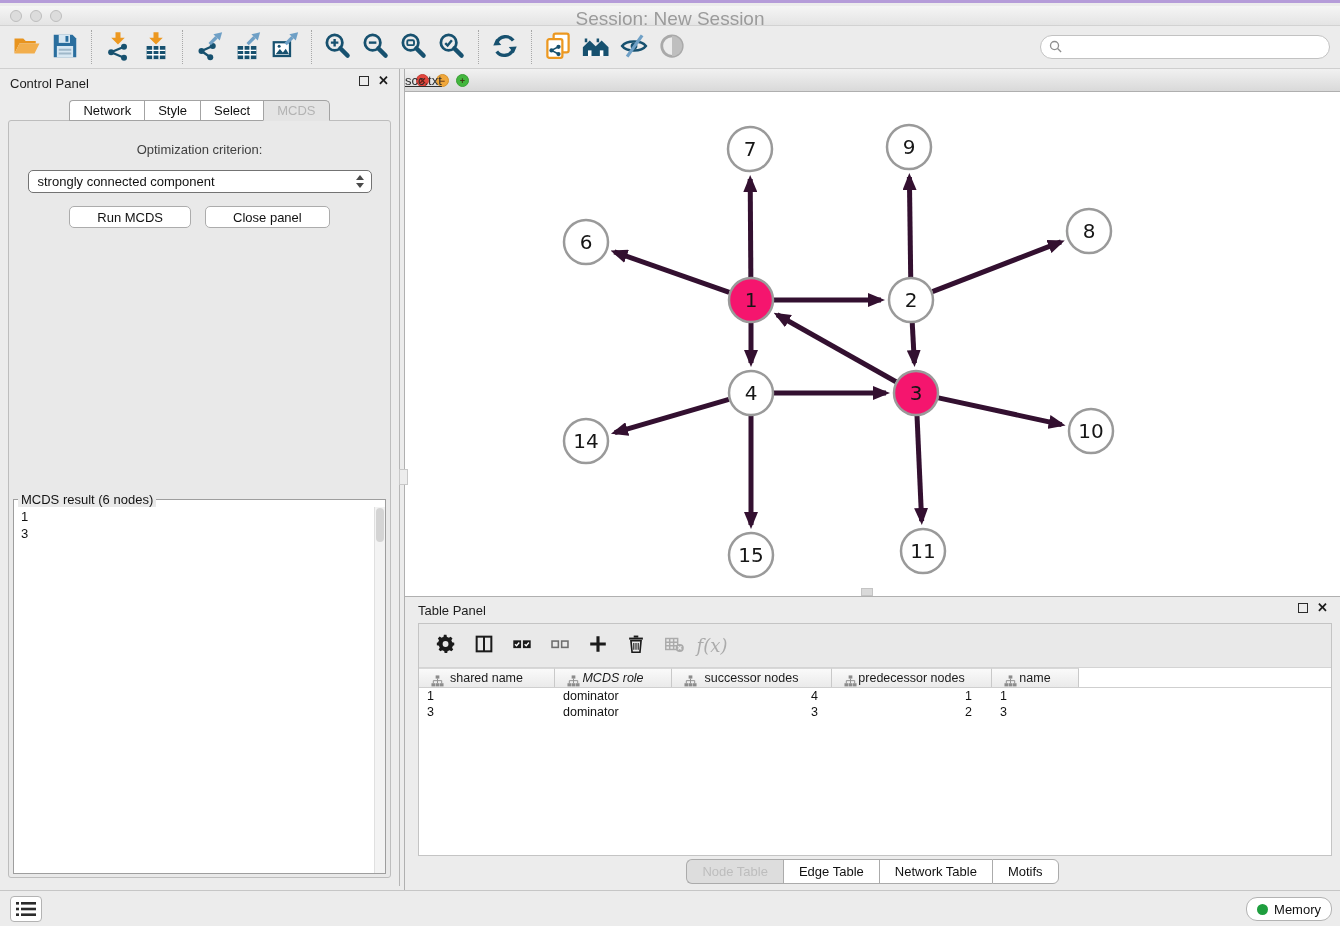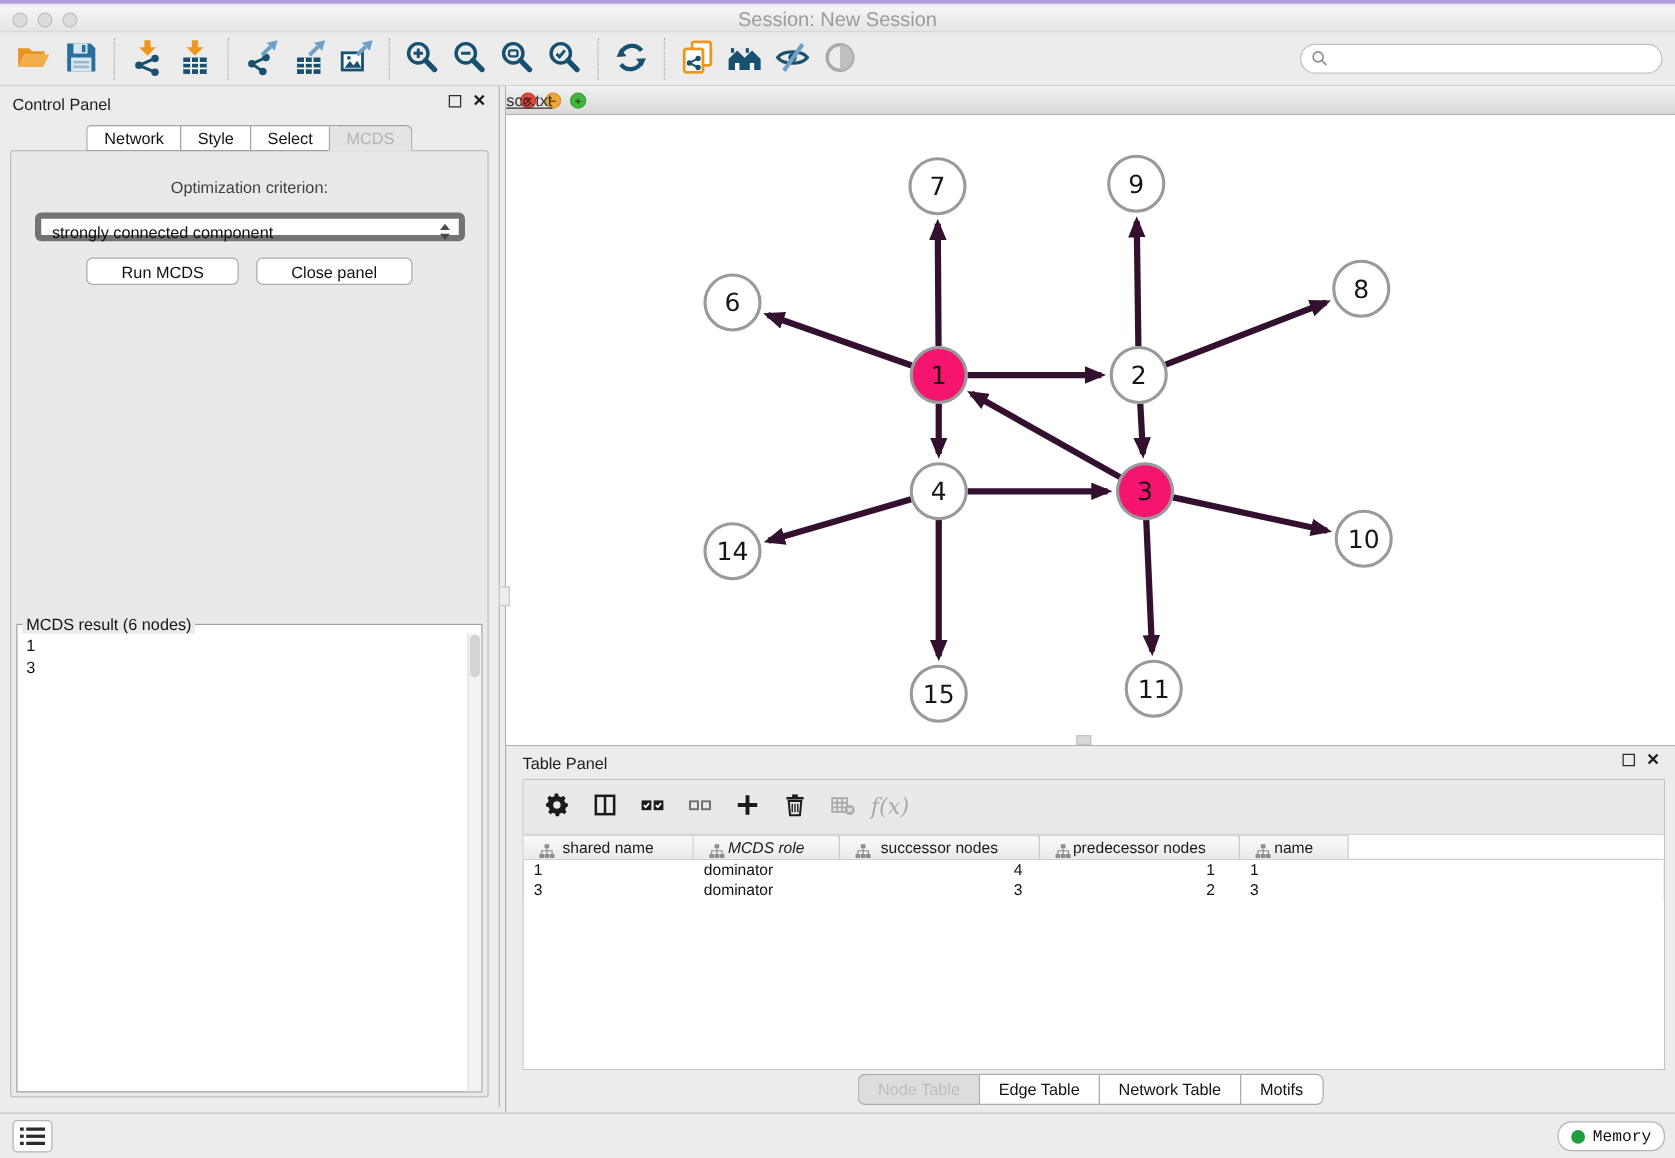--- a/index.html
+++ b/index.html
@@ -6,21 +6,21 @@
   html,body { width:1340px; height:926px; overflow:hidden; }
   body { font-family:"Liberation Sans", sans-serif; background:#ECECEC; position:relative;
          border-top:3px solid #B59CD9; }
 
   
   .titlebar { position:absolute; top:3px; left:0; right:0; height:20px;
               background:linear-gradient(#F5F5F5,#E4E4E4); border-bottom:1px solid #D2D2D2; }
   .tl-group { position:absolute; left:10px; top:4px; display:flex; gap:8px; }
   .tl { width:12px; height:12px; border-radius:50%; background:#DCDCDC; border:1px solid #BEBEBE; }
   .win-title { position:absolute; left:0; right:0; top:2px; text-align:center;
-               font-size:16px; color:#9B9B9B; }
+               font-size:19px; color:#9B9B9B; }
 
   
   .toolbar { position:absolute; top:23px; left:0; right:0; height:43px; background:#ECECEC;
              border-bottom:1px solid #CFCFCF; display:flex; align-items:center; padding-left:8px; }
   .tb-btn { width:38px; height:36px; display:flex; align-items:center; justify-content:center;
             background:none; border:none; cursor:pointer; }
   .tb-sep { width:0; height:34px; border-left:1px dotted #A8A8A8; margin:0 7px; }
   .search-box { position:absolute; right:10px; top:9px; width:290px; height:24px; background:#FFF;
                 border:1px solid #C2C2C2; border-radius:12px; display:flex; align-items:center; padding:0 8px; }
   .search-box input { border:none; outline:none; flex:1; font-size:13px; font-family:inherit; background:transparent; }
@@ -36,21 +36,21 @@
   .cp-tabs { position:absolute; top:31px; left:0; right:0; display:flex; justify-content:center; z-index:2; }
   .cp-tab { font-size:13px; padding:2px 13px; height:21px; background:#FFF; color:#111;
             border:1px solid #A3A3A3; border-right:none; cursor:pointer; }
   .cp-tab:first-child { border-radius:4px 0 0 0; }
   .cp-tab:last-child { border-right:1px solid #A3A3A3; border-radius:0 5px 0 0; }
   .cp-tab.active { background:#E4E4E4; color:#B3B3B3; border-bottom:1px solid #E4E4E4; }
   .cp-body { position:absolute; left:8px; right:8px; top:51px; bottom:8px; background:#E9E9E9;
              border:1px solid #BDBDBD; border-radius:3px; }
   .opt-label { margin-top:21px; text-align:center; font-size:13px; color:#404040; }
   .mcds-select { position:relative; margin:13px auto 0; width:344px; height:23px; background:#FFF;
-                 border:5px solid #737373; border-radius:5px; font-size:13px; color:#111;
+                 border:1px solid #737373; border-radius:5px; font-size:13px; color:#111;
                  line-height:21px; padding-left:9px; cursor:pointer; }
   .stepper { position:absolute; right:7px; top:4px; display:flex; flex-direction:column; gap:3px; }
   .stepper .up { width:0; height:0; border-left:4px solid transparent; border-right:4px solid transparent; border-bottom:5px solid #4A4A4A; }
   .stepper .down { width:0; height:0; border-left:4px solid transparent; border-right:4px solid transparent; border-top:5px solid #4A4A4A; }
   .btn-row { margin-top:13px; display:flex; justify-content:center; gap:14px; }
   .cp-btn { background:#FFF; border:1px solid #ACACAC; border-radius:5px; height:22px;
             padding:0 27px; font-size:13px; font-family:inherit; color:#111; cursor:pointer; }
   .result-fs { position:absolute; left:4px; right:4px; top:371px; height:382px;
                border:1px solid #9E9E9E; background:#FFF; }
   .result-fs legend { font-size:13px; color:#141414; margin-left:4px; padding:0 3px; background:#E9E9E9; }
@@ -106,21 +106,21 @@
   .bt-tab.active { background:#DDDDDD; color:#BDBDBD; }
 
   
   .statusbar { position:absolute; left:0; right:0; bottom:0; height:36px; background:#ECECEC;
                border-top:1px solid #C6C6C6; }
   .console-btn { position:absolute; left:10px; top:5px; width:32px; height:26px; background:#FFF;
                  border:1px solid #B3B3B3; border-radius:4px; display:flex; align-items:center;
                  justify-content:center; cursor:pointer; }
   .memory-btn { position:absolute; right:8px; top:6px; height:24px; background:#FFF;
                 border:1px solid #B3B3B3; border-radius:11px; display:flex; align-items:center;
-                gap:6px; padding:0 10px; font-size:13px; color:#111; cursor:pointer;font-family:Liberation Mono, monospace; }
+                gap:6px; padding:0 10px; font-size:13px; color:#111; cursor:pointer; }
   .mem-dot { width:11px; height:11px; border-radius:50%; }
 </style>
 </head>
 <body>
 
 <div class="titlebar">
   <div class="tl-group">
     <span class="tl"></span>
     <span class="tl"></span>
     <span class="tl"></span>

